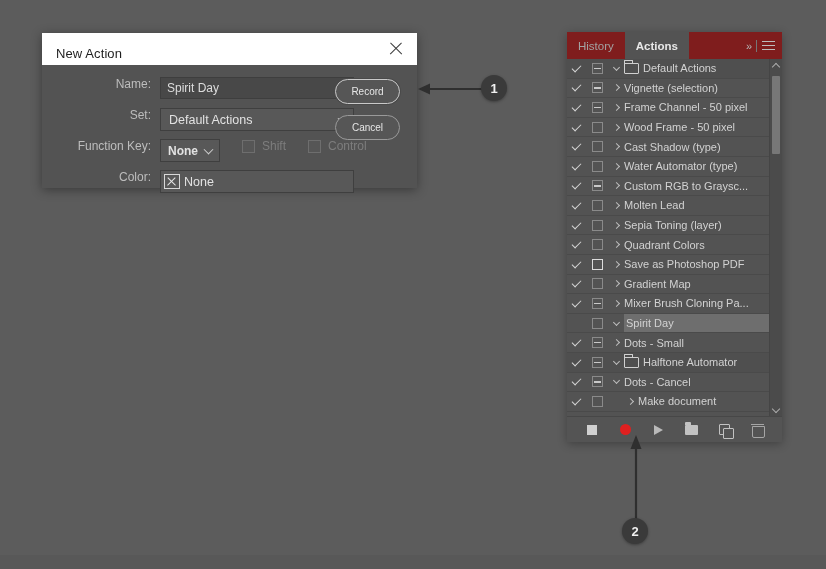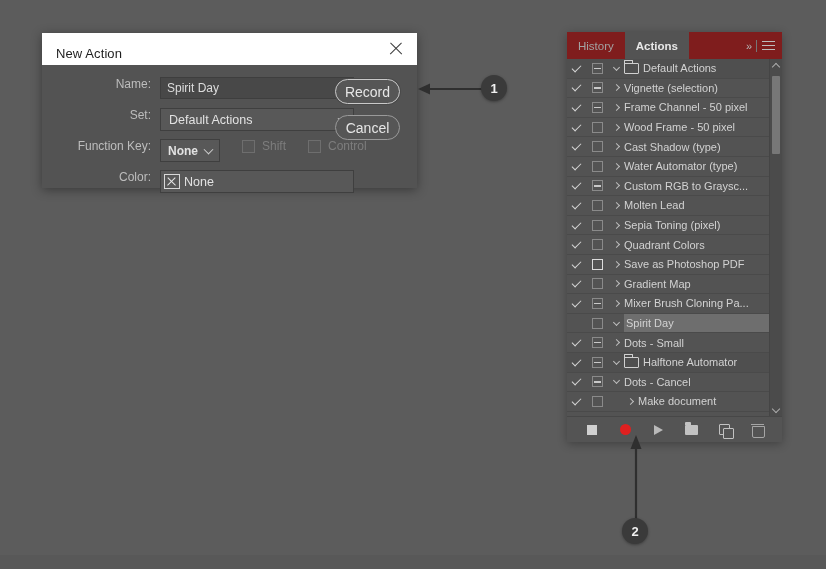--- a/index.html
+++ b/index.html
@@ -75,21 +75,21 @@
   .swatch-x::before, .swatch-x::after {
     content:""; position:absolute; left:1px; top:5.5px; width:11px; height:1.4px; background:#e6e6e6;
   }
   .swatch-x::before { transform: rotate(45deg); }
   .swatch-x::after  { transform: rotate(-45deg); }
   .swatch-text { font-size: 12.5px; color: #e2e2e2; }
 
   .btn-col { position: absolute; right: 17px; top: 14px; display: flex; flex-direction: column; gap: 11px; }
   .pillbtn {
     width: 65px; height: 25px; border-radius: 13px; border: 1.4px solid #9a9a9a;
-    background: #565656; color: #e6e6e6; font-size: 14px;
+    background: #565656; color: #e6e6e6; font-size: 10px;
     display: flex; align-items: center; justify-content: center; cursor: pointer;
     font-family: "Liberation Sans", sans-serif;
   }
   .pillbtn.primary { border-color: #c9c9c9; box-shadow: 0 0 0 1px #4a4a4a; }
 
   
   .panel {
     position: absolute; left: 567px; top: 32px; width: 215px; height: 410px;
     background: #535353; box-shadow: 0 2px 9px rgba(0,0,0,0.30);
     display: flex; flex-direction: column;
@@ -351,21 +351,21 @@
           <div class="row">
             <div class="c-check">
               <span class="tick"></span>
             </div>
             <div class="c-dlg">
               <span class="dlgbox"></span>
             </div>
             <div class="c-arrow">
               <span class="arr right"></span>
             </div>
-            <div class="c-label">Sepia Toning (pixel)</div>
+            <div class="c-label">Sepia Toning (layer)</div>
           </div>
           <div class="row">
             <div class="c-check">
               <span class="tick"></span>
             </div>
             <div class="c-dlg">
               <span class="dlgbox"></span>
             </div>
             <div class="c-arrow">
               <span class="arr right"></span>

